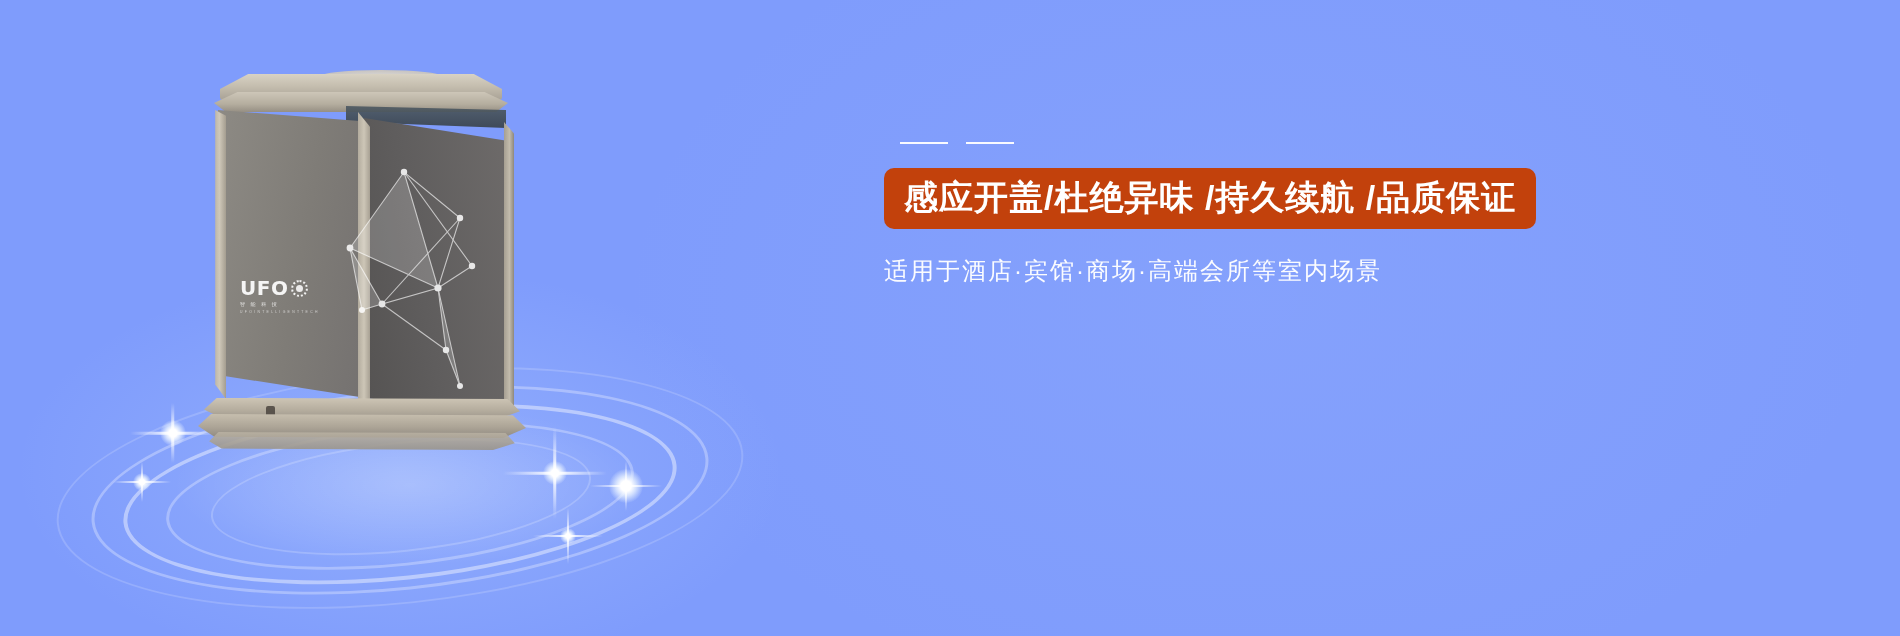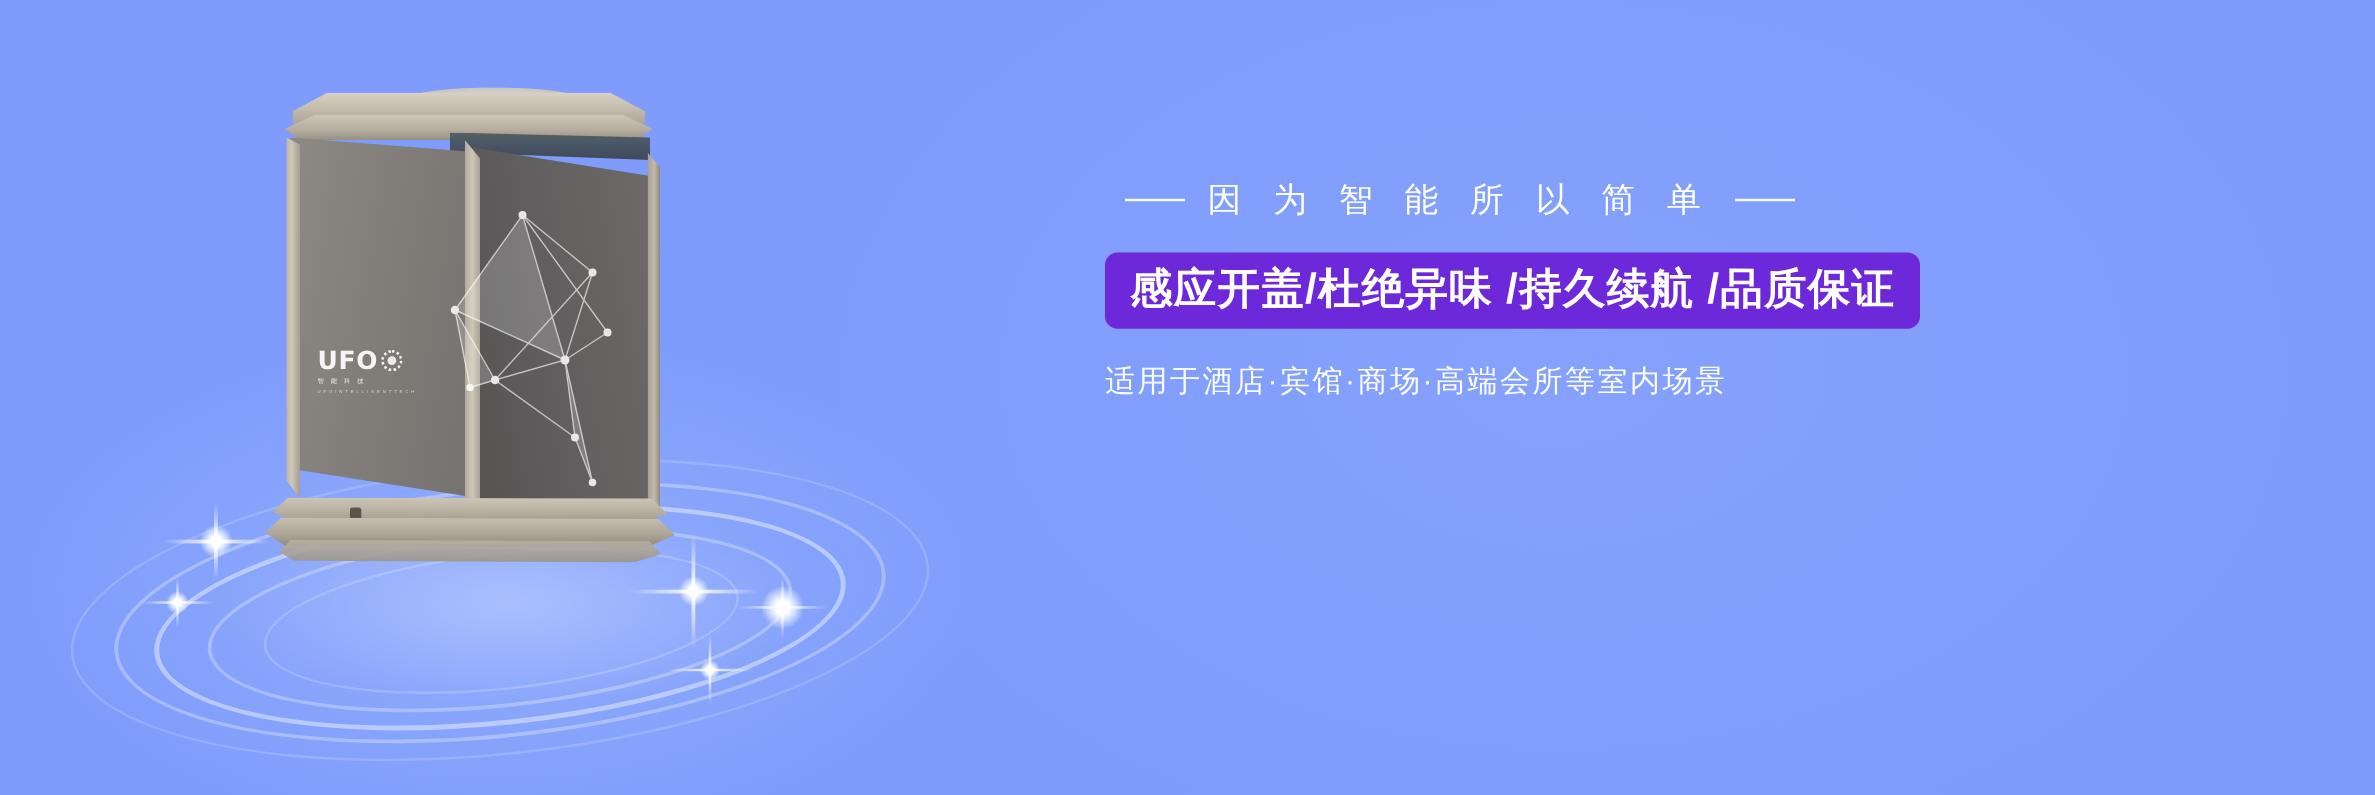--- a/index.html
+++ b/index.html
@@ -62,21 +62,21 @@
     background:radial-gradient(circle, #ffffff 0%, #ffffff 22%, rgba(235,244,255,.75) 42%, rgba(200,220,255,0) 72%);
   }
   .sparkle .bm, .sparkle .bm2 {
     position:absolute; left:50%; top:50%;
     background:linear-gradient(to right, rgba(255,255,255,0) 0%, #ffffff 50%, rgba(255,255,255,0) 100%);
   }
   .sparkle .bm  { transform:translate(-50%,-50%); }
   .sparkle .bm2 { transform:translate(-50%,-50%) rotate(90deg); }
 
   
-  .bin { position:absolute; left:150px; top:20px; width:330px; height:420px; }
+  .bin { position:absolute; left:136px; top:20px; width:330px; height:420px; }
 
   .bin-lid-top {
     position:absolute; left:24px; top:34px; width:282px; height:26px;
     background:linear-gradient(180deg,#d8d2c4 0%,#c4bdae 48%,#a9a296 100%);
     clip-path:polygon(10% 0%, 90% 0%, 100% 58%, 100% 100%, 0% 100%, 0% 58%);
     border-radius:3px;
   }
   .bin-lid-lip {
     position:absolute; left:18px; top:52px; width:294px; height:20px;
     background:linear-gradient(180deg,#cdc6b8 0%,#b5ae9f 60%,#968f83 100%);
@@ -195,21 +195,21 @@
     padding-left:40px;
   }
   .rule { height:2px; width:48px; background:#ffffff; opacity:.95; flex:none; }
   .subline-text {
     font-size:27px; color:#ffffff; letter-spacing:9px; white-space:nowrap;
   }
 
   .pill {
     margin-top:24px;
     display:inline-block;
-    background:#6d28d9;
+    background:#c2410c;
     border-radius:10px;
     padding:10px 20px 12px 20px;
     margin-left:24px;
   }
   .pill-text {
     font-size:34px; font-weight:700; color:#ffffff;
     letter-spacing:1px; white-space:nowrap; line-height:1.15;
   }
 
   .tagline {
@@ -327,21 +327,20 @@
       <div class="base-b"></div>
       <div class="base-c"></div>
     </div>
   </div>
 
   <div class="copy">
 
 
     <div class="subline">
       <span class="rule"></span>
-      <span class="subline-text">因 为 智 能  所 以 简 单</span>
       <span class="rule"></span>
     </div>
 
     <div class="pill">
       <span class="pill-text">感应开盖/杜绝异味 /持久续航 /品质保证</span>
     </div>
 
     <div class="tagline">适用于酒店·宾馆·商场·高端会所等室内场景</div>
   </div>
 

